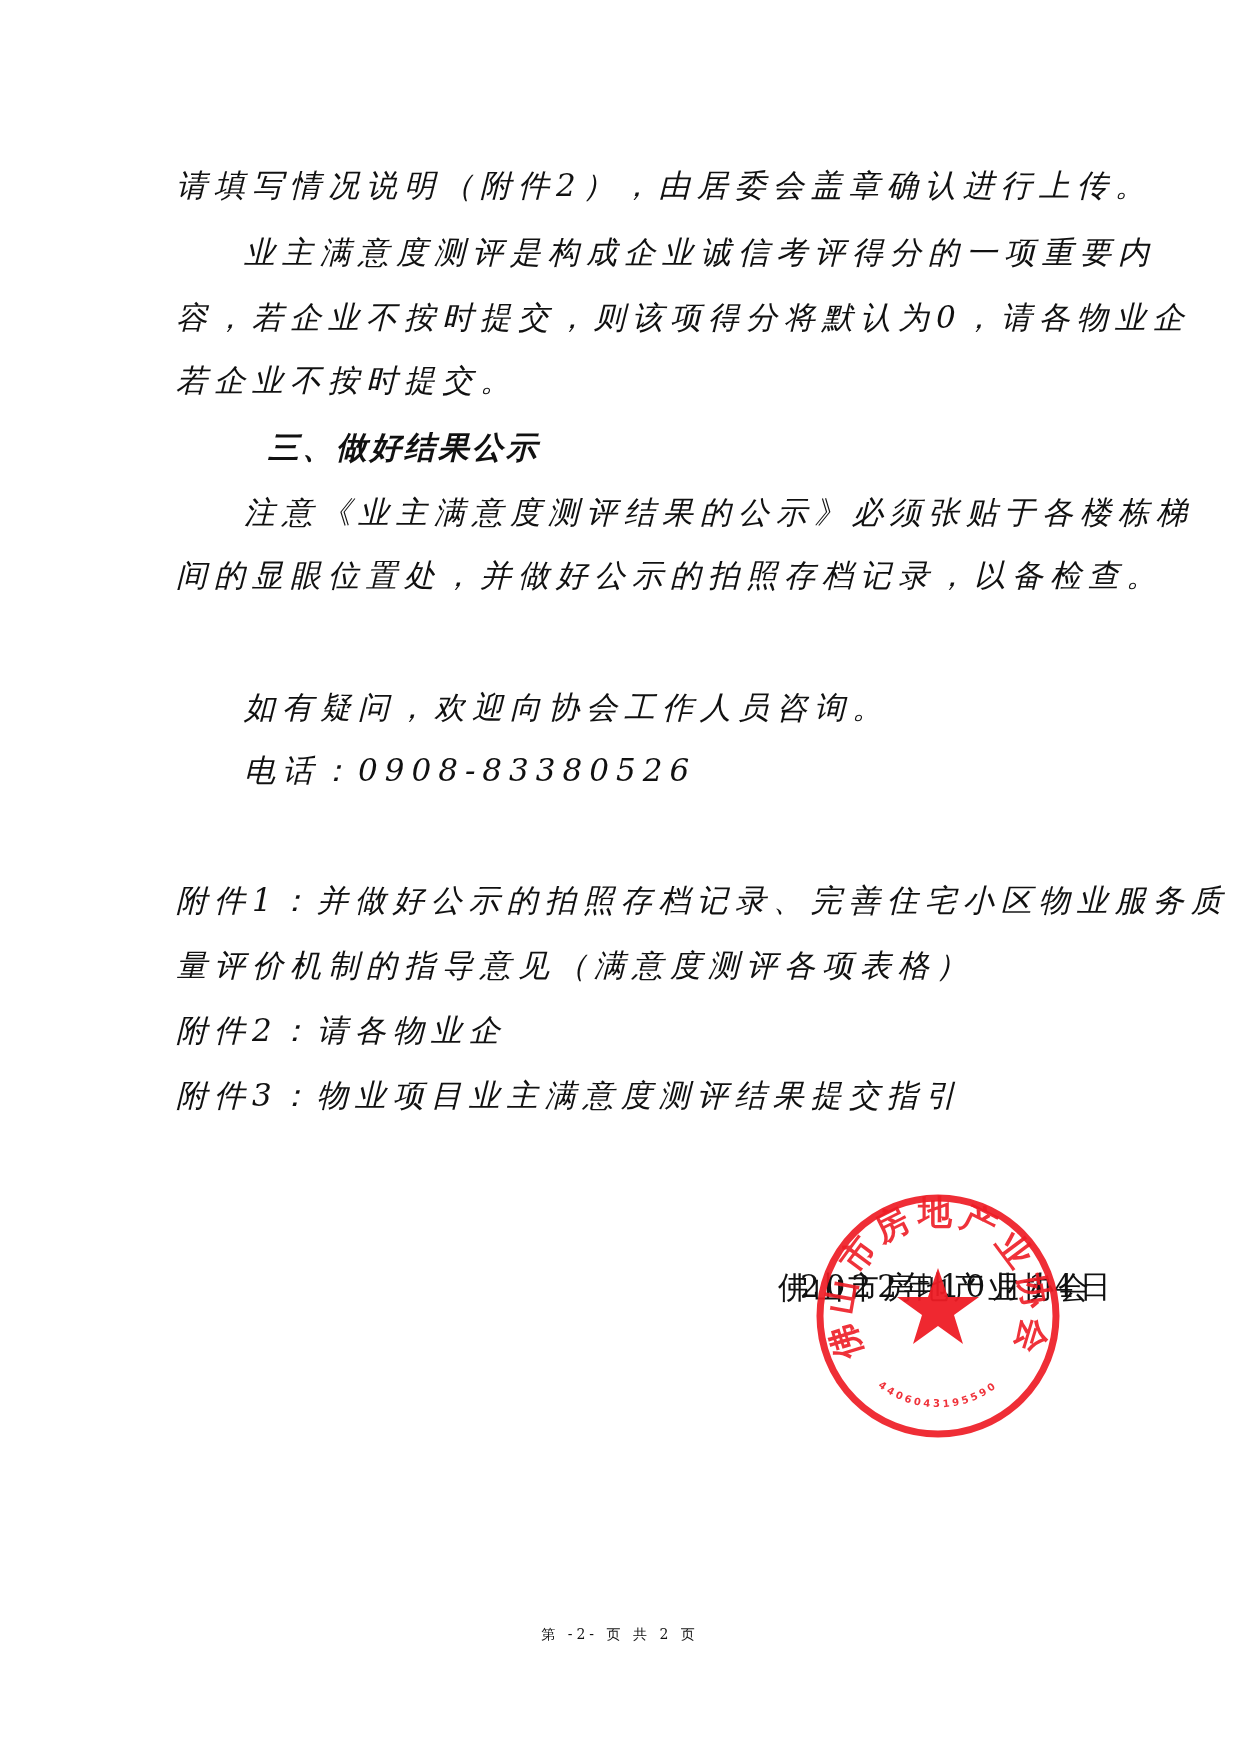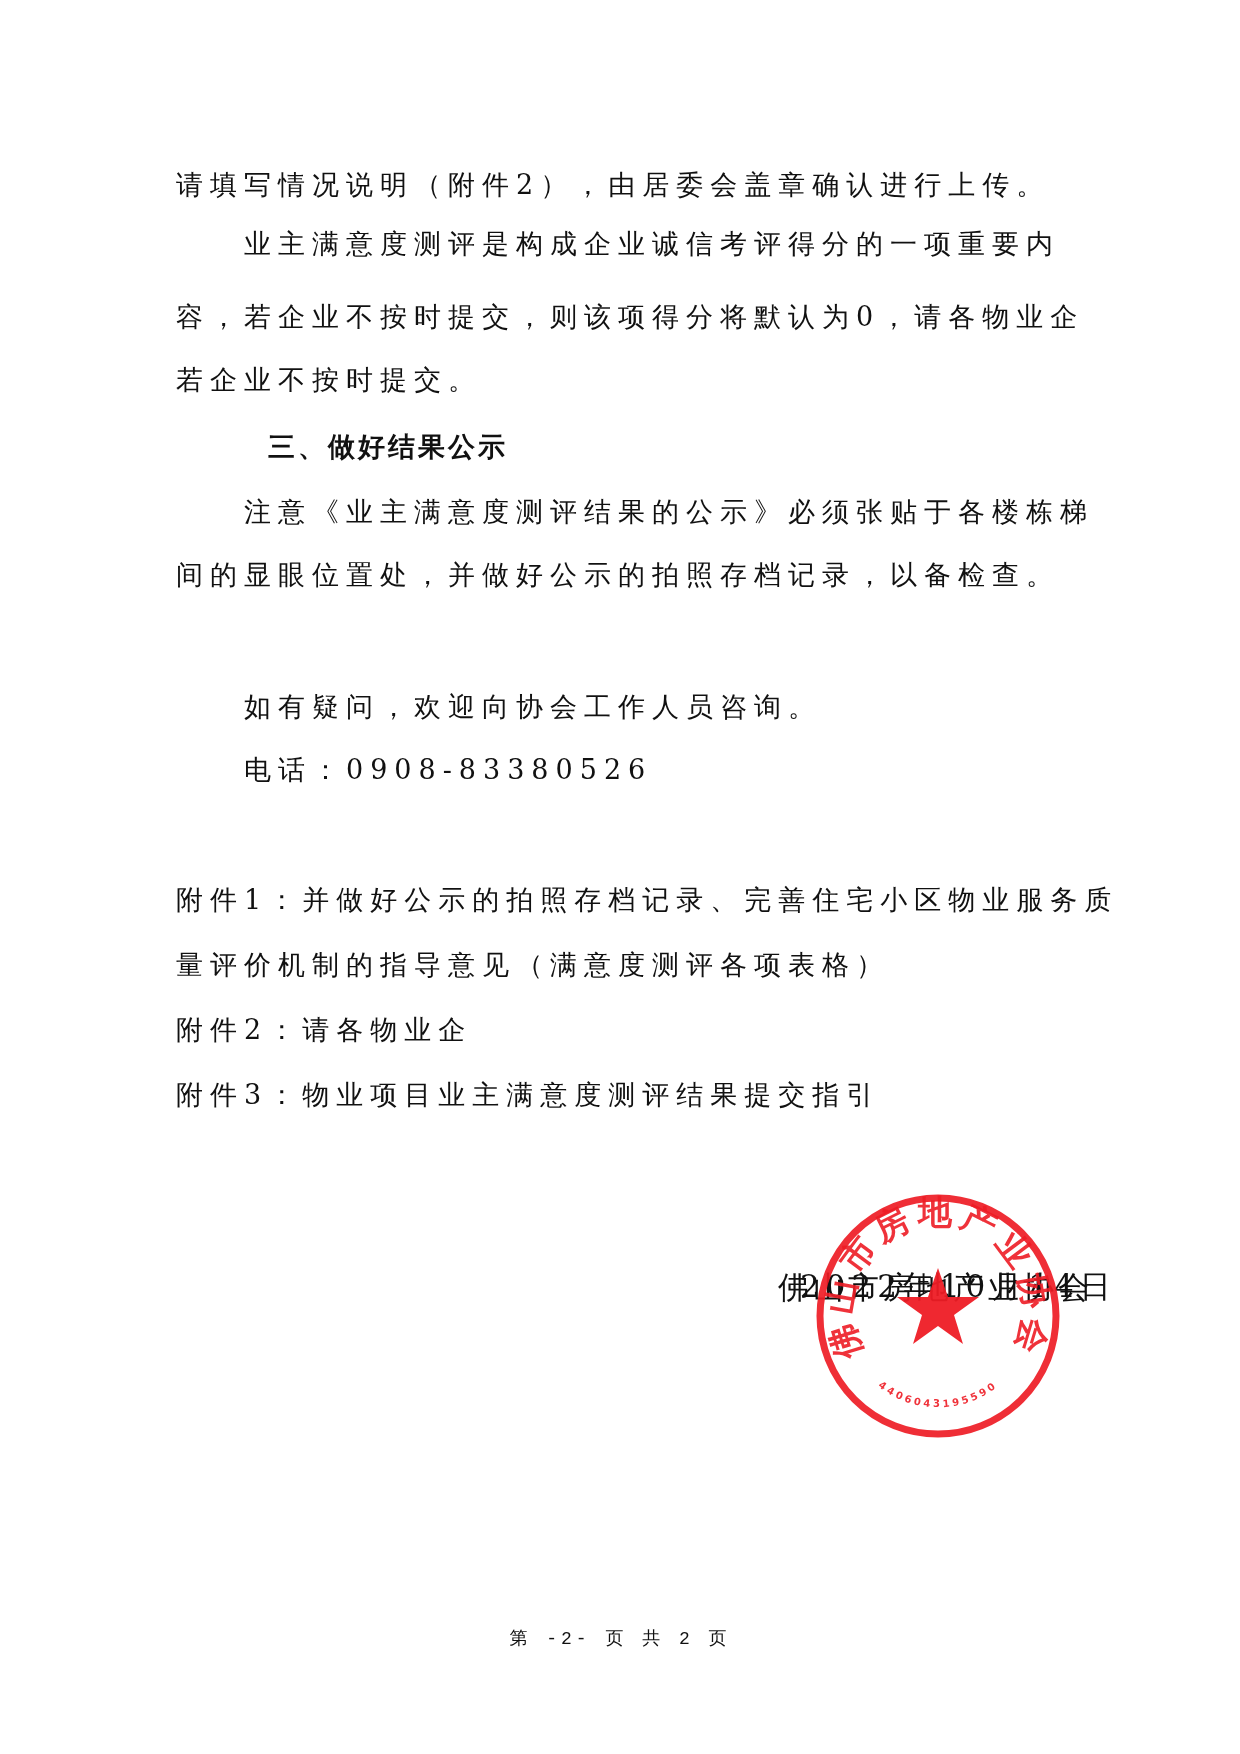--- a/index.html
+++ b/index.html
@@ -1,33 +1,33 @@
 <!DOCTYPE html>
 <html><head>
 <meta charset="utf-8">
 <style>
   html, body { margin: 0; padding: 0; background: #ffffff; }
   body { width: 1240px; height: 1754px; position: relative; overflow: hidden;
          font-family: "DejaVu Serif", "Liberation Serif", serif; color: #111; }
-  .line { position: absolute; left: 176px; font-size: 27px; line-height: 40px;
-          white-space: nowrap; letter-spacing: 7px; }
+  .line { position: absolute; left: 176px; font-size: 31px; line-height: 40px;
+          white-space: nowrap; letter-spacing: 7px; font-style: italic; }
   .indent { left: 244px; }
   .heading { font-family: "DejaVu Sans", "Liberation Sans", sans-serif; font-weight: bold; letter-spacing: 3px; margin-left: 24px; }
   .sig { position: absolute; font-size: 31px; line-height: 40px; white-space: nowrap; letter-spacing: 4px; }
   .footer { position: absolute; top: 1626px; left: 0; width: 1240px; text-align: center;
-            font-size: 18px; letter-spacing: 4px; font-family: Liberation Mono, monospace; }
+            font-size: 14px; letter-spacing: 4px; }
   .seal { position: absolute; left: 814px; top: 1192px; width: 248px; height: 248px; pointer-events: none; }
 </style>
 </head>
 <body>
 
 <div>
 
   <div class="line" style="top:165px">请填写情况说明（附件2），由居委会盖章确认进行上传。</div>
-  <div class="line indent" style="top:224px">业主满意度测评是构成企业诚信考评得分的一项重要内</div>
+  <div class="line indent" style="top:232px">业主满意度测评是构成企业诚信考评得分的一项重要内</div>
   <div class="line" style="top:297px">容，若企业不按时提交，则该项得分将默认为0，请各物业企</div>
   <div class="line" style="top:360px">若企业不按时提交。</div>
 
   <div class="line indent heading" style="top:427px">三、做好结果公示</div>
   <div class="line indent" style="top:492px">注意《业主满意度测评结果的公示》必须张贴于各楼栋梯</div>
   <div class="line" style="top:555px">间的显眼位置处，并做好公示的拍照存档记录，以备检查。</div>
 
   <div class="line indent" style="top:687px">如有疑问，欢迎向协会工作人员咨询。</div>
   <div class="line indent" style="top:750px">电话：0908-83380526</div>
 

